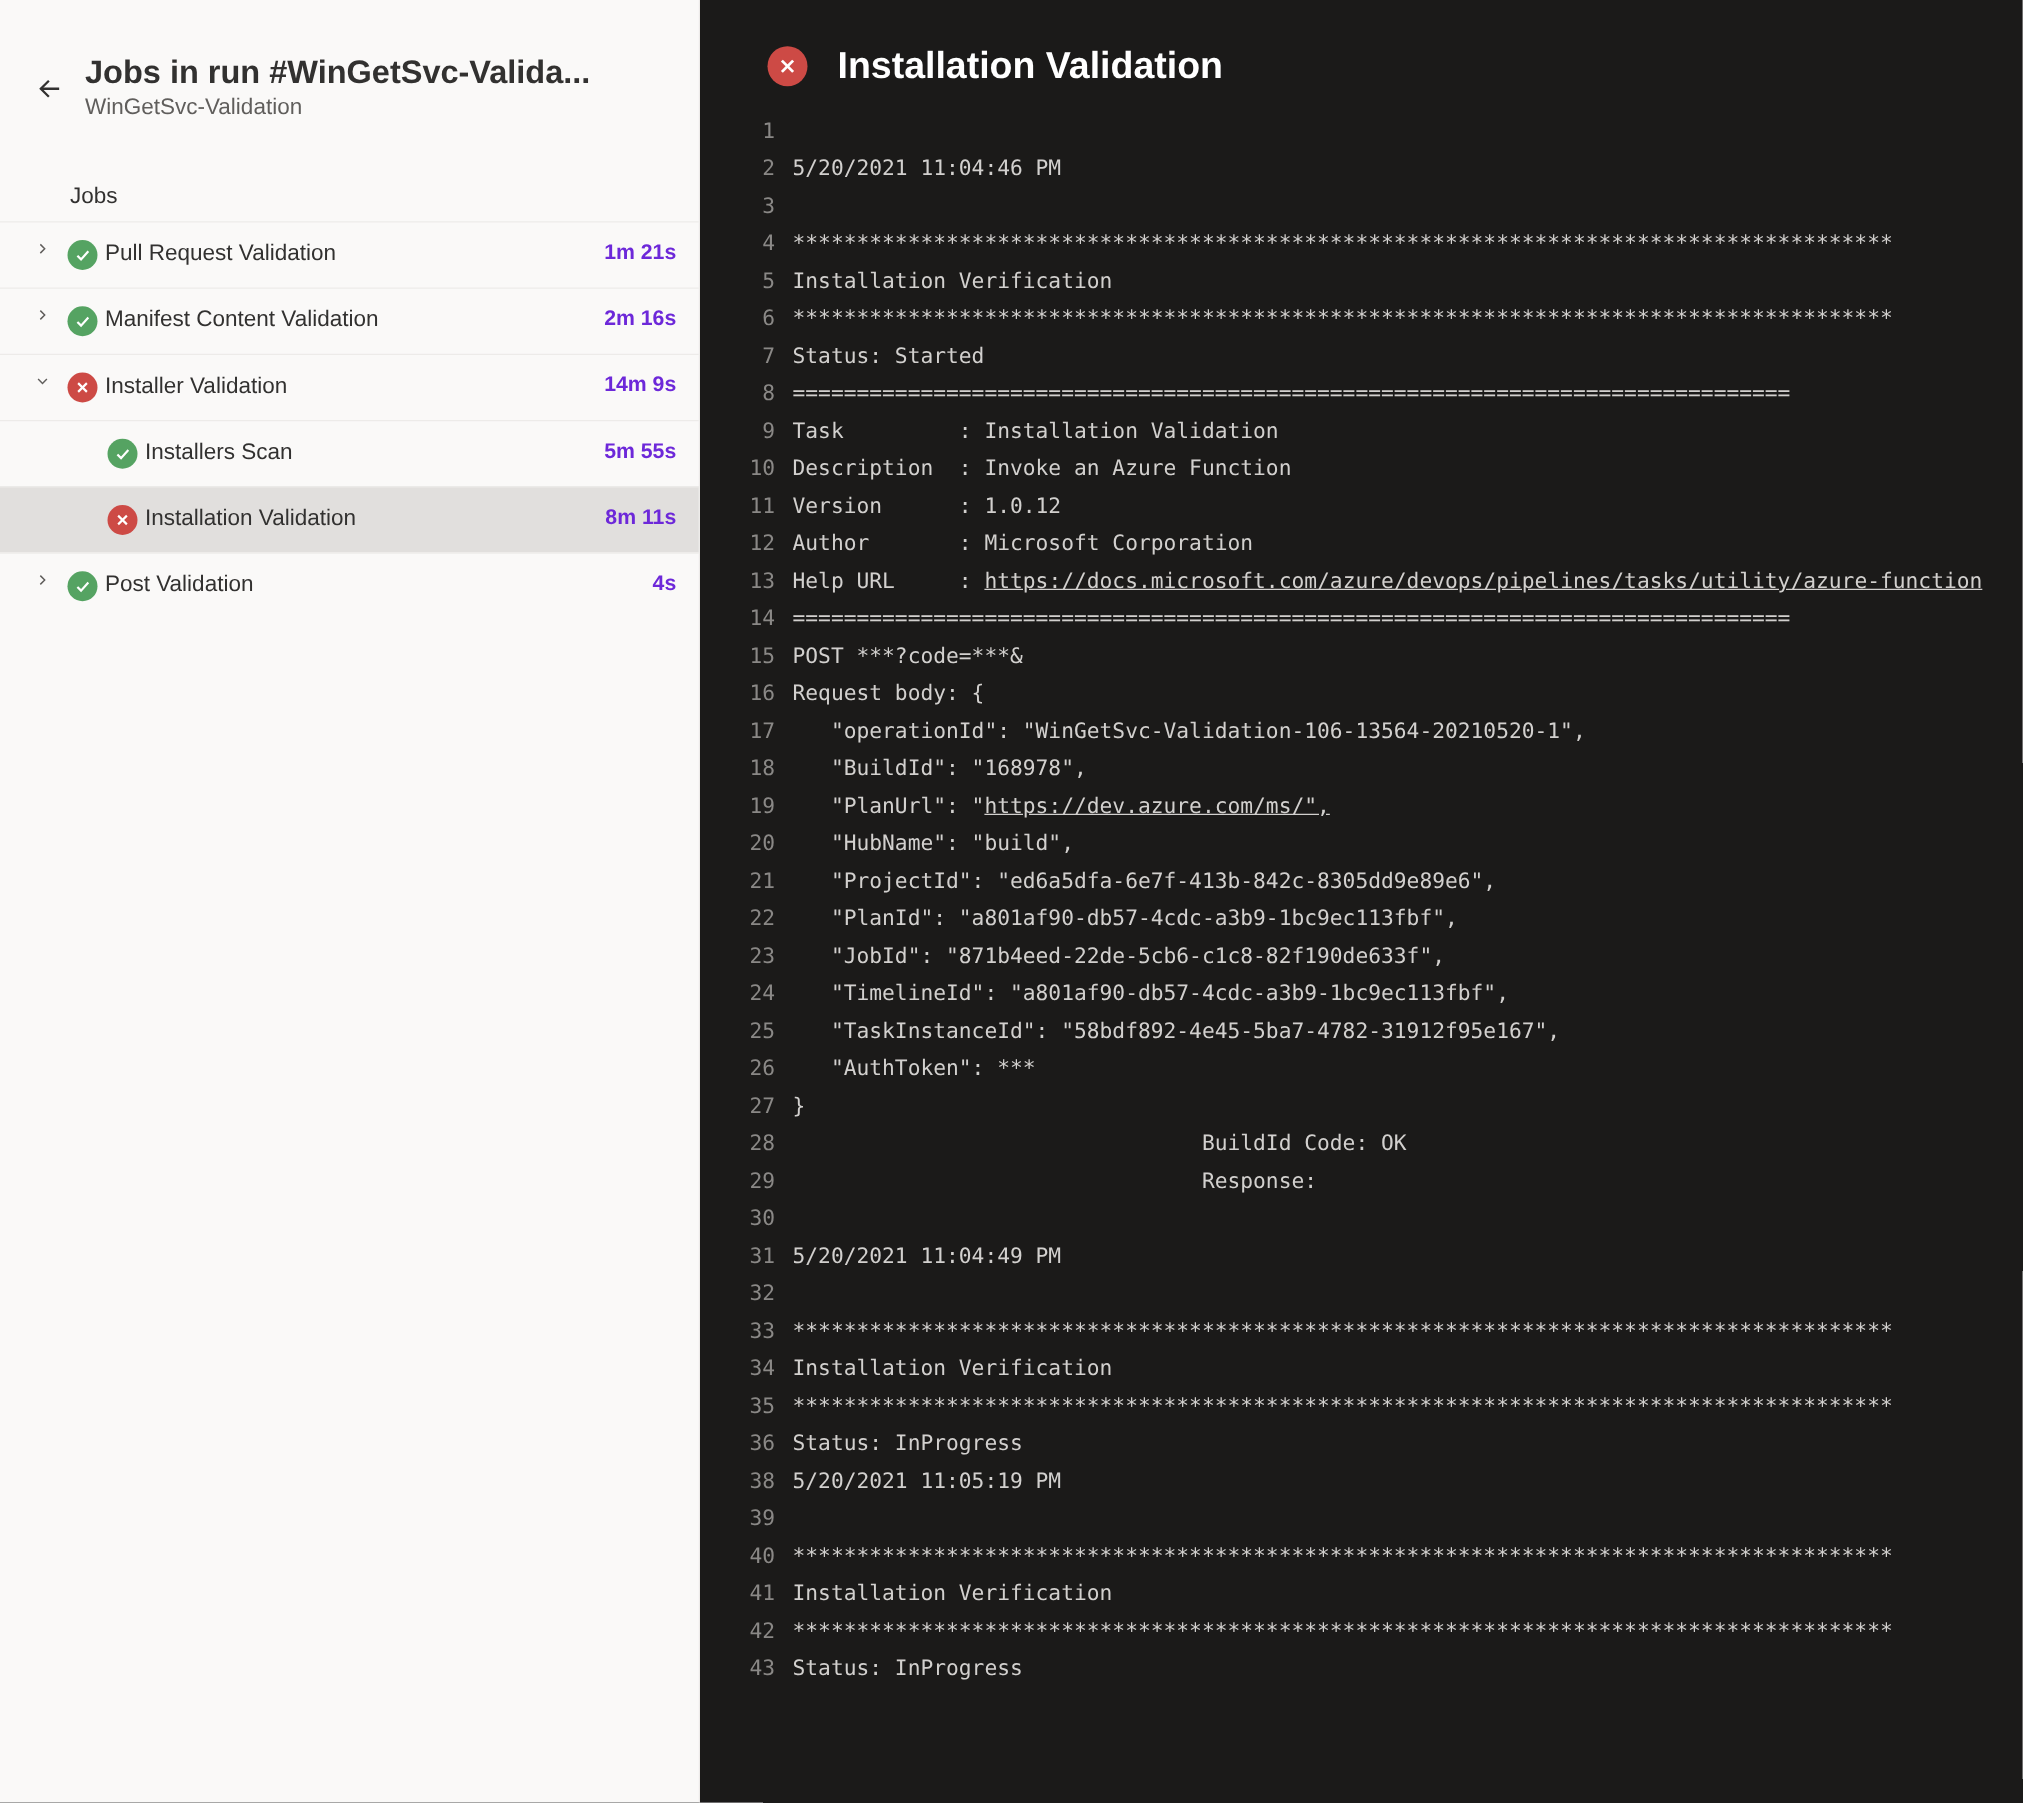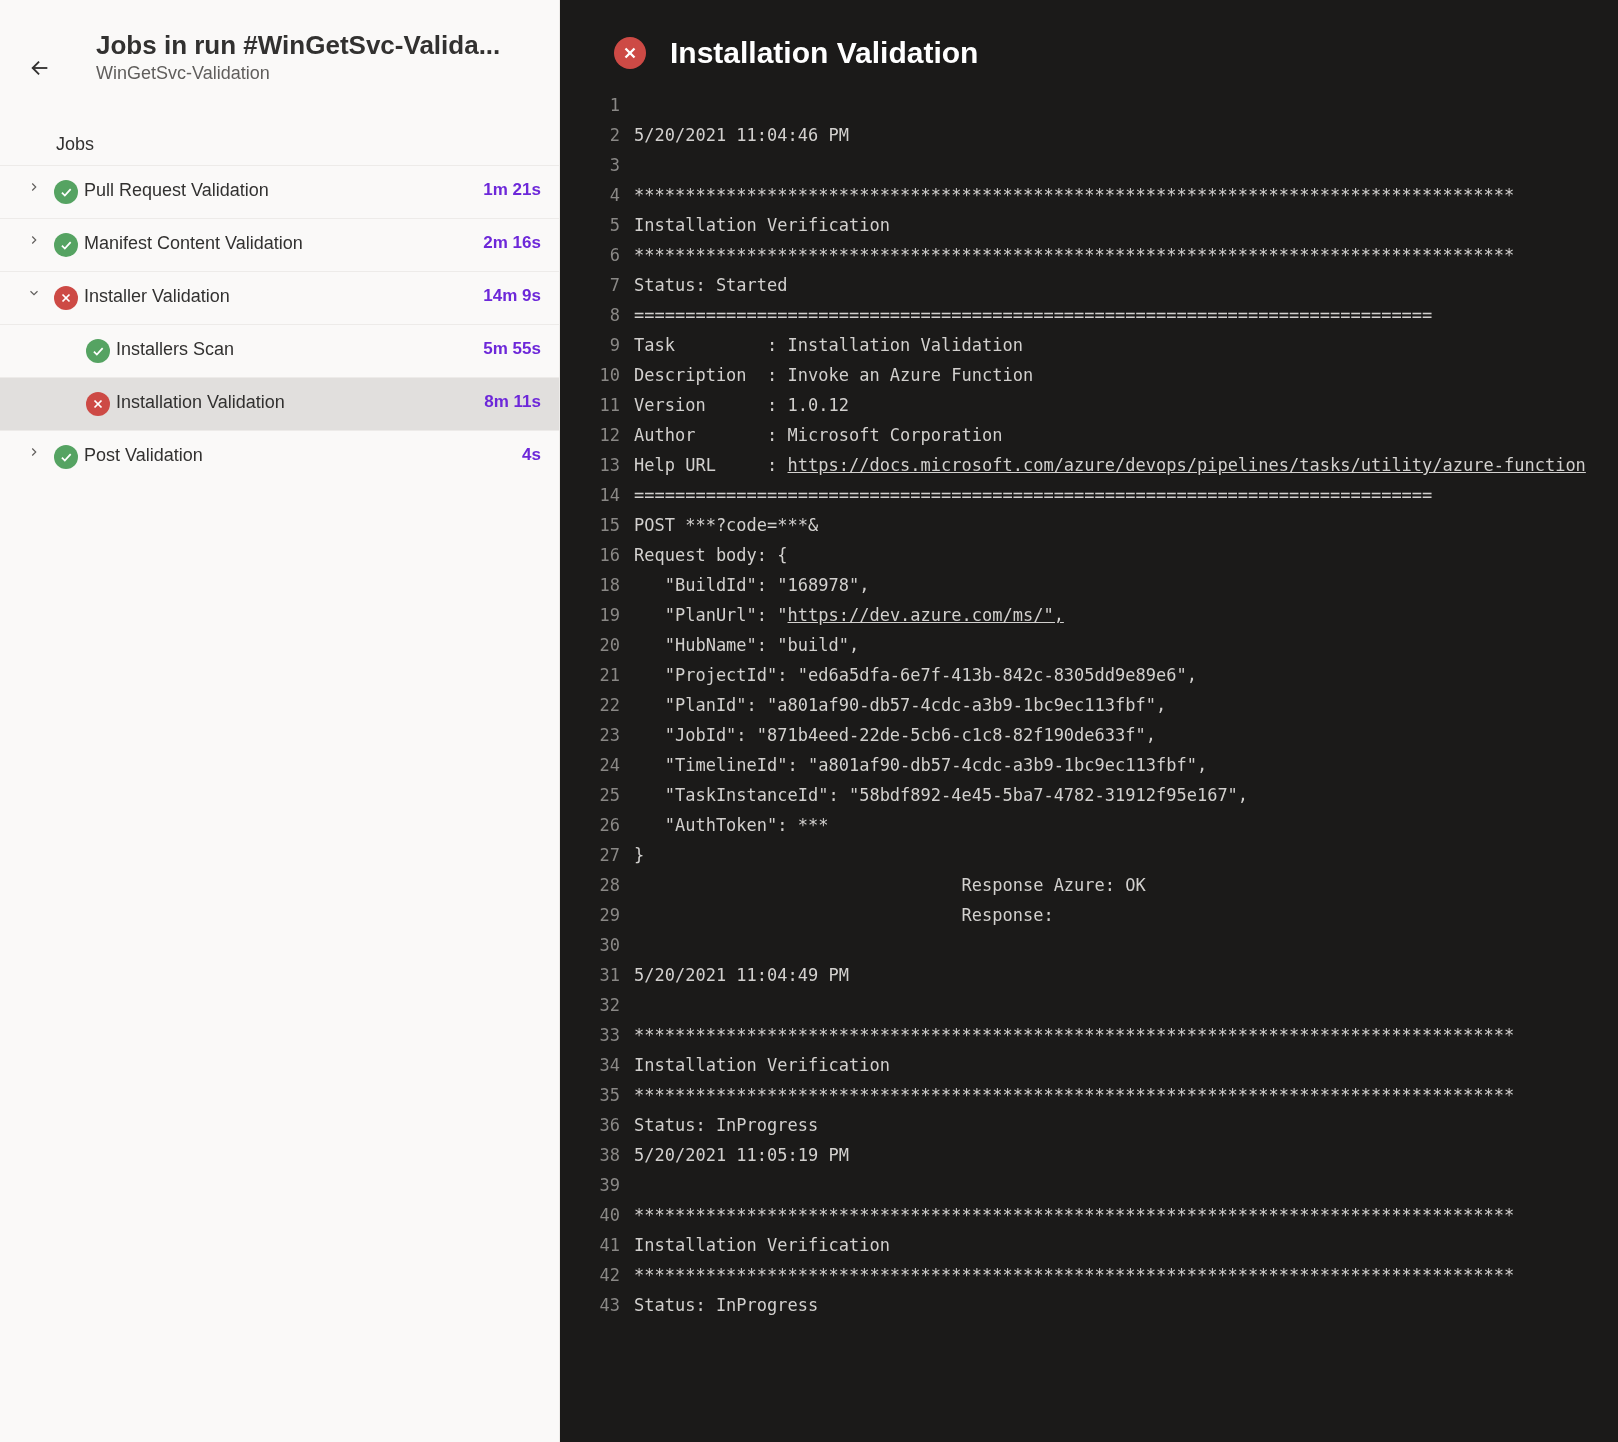--- a/index.html
+++ b/index.html
@@ -16,24 +16,23 @@
   
   .left-panel {
     width: 560px;
     flex: 0 0 560px;
     background: #faf9f8;
     border-right: 1px solid #edebe9;
     display: flex;
     flex-direction: column;
   }
   .header-area {
-    padding: 30px 24px 20px 24px;
-    display: flex;
-    align-items: flex-end;
-    gap: 28px;
+    padding: 42px 24px 20px 24px;
+    display: flex;
+    align-items: center;
   }
   .back-arrow {
     width: 32px; height: 32px;
     display: flex; align-items: center; justify-content: center;
     margin-right: 12px;
     margin-top: 4px;
     cursor: pointer;
   }
   .header-titles { flex: 1; min-width: 0; }
   .header-title {
@@ -253,31 +252,32 @@
       <div class="log-line"><div class="log-ln">7</div><div class="log-text">Status: Started</div></div>
       <div class="log-line"><div class="log-ln">8</div><div class="log-text">==============================================================================</div></div>
       <div class="log-line"><div class="log-ln">9</div><div class="log-text">Task         : Installation Validation</div></div>
       <div class="log-line"><div class="log-ln">10</div><div class="log-text">Description  : Invoke an Azure Function</div></div>
       <div class="log-line"><div class="log-ln">11</div><div class="log-text">Version      : 1.0.12</div></div>
       <div class="log-line"><div class="log-ln">12</div><div class="log-text">Author       : Microsoft Corporation</div></div>
       <div class="log-line"><div class="log-ln">13</div><div class="log-text">Help URL     : <a href="#">https://docs.microsoft.com/azure/devops/pipelines/tasks/utility/azure-function</a></div></div>
       <div class="log-line"><div class="log-ln">14</div><div class="log-text">==============================================================================</div></div>
       <div class="log-line"><div class="log-ln">15</div><div class="log-text">POST ***?code=***&amp;</div></div>
       <div class="log-line"><div class="log-ln">16</div><div class="log-text">Request body: {</div></div>
+      <div class="log-line"><div class="log-ln">17</div><div class="log-text">   "operationId": "WinGetSvc-Validation-106-13564-20210520-1",</div></div>
       <div class="log-line"><div class="log-ln">18</div><div class="log-text">   "BuildId": "168978",</div></div>
       <div class="log-line"><div class="log-ln">19</div><div class="log-text">   "PlanUrl": "<a href="#">https://dev.azure.com/ms/",</a></div></div>
       <div class="log-line"><div class="log-ln">20</div><div class="log-text">   "HubName": "build",</div></div>
       <div class="log-line"><div class="log-ln">21</div><div class="log-text">   "ProjectId": "ed6a5dfa-6e7f-413b-842c-8305dd9e89e6",</div></div>
       <div class="log-line"><div class="log-ln">22</div><div class="log-text">   "PlanId": "a801af90-db57-4cdc-a3b9-1bc9ec113fbf",</div></div>
       <div class="log-line"><div class="log-ln">23</div><div class="log-text">   "JobId": "871b4eed-22de-5cb6-c1c8-82f190de633f",</div></div>
       <div class="log-line"><div class="log-ln">24</div><div class="log-text">   "TimelineId": "a801af90-db57-4cdc-a3b9-1bc9ec113fbf",</div></div>
       <div class="log-line"><div class="log-ln">25</div><div class="log-text">   "TaskInstanceId": "58bdf892-4e45-5ba7-4782-31912f95e167",</div></div>
       <div class="log-line"><div class="log-ln">26</div><div class="log-text">   "AuthToken": ***</div></div>
       <div class="log-line"><div class="log-ln">27</div><div class="log-text">}</div></div>
-      <div class="log-line"><div class="log-ln">28</div><div class="log-text">                                Response Azure: OK</div></div>
+      <div class="log-line"><div class="log-ln">28</div><div class="log-text">                                BuildId Code: OK</div></div>
       <div class="log-line"><div class="log-ln">29</div><div class="log-text">                                Response:</div></div>
       <div class="log-line"><div class="log-ln">30</div><div class="log-text"></div></div>
       <div class="log-line"><div class="log-ln">31</div><div class="log-text">5/20/2021 11:04:49 PM</div></div>
       <div class="log-line"><div class="log-ln">32</div><div class="log-text"></div></div>
       <div class="log-line"><div class="log-ln">33</div><div class="log-text">**************************************************************************************</div></div>
       <div class="log-line"><div class="log-ln">34</div><div class="log-text">Installation Verification</div></div>
       <div class="log-line"><div class="log-ln">35</div><div class="log-text">**************************************************************************************</div></div>
       <div class="log-line"><div class="log-ln">36</div><div class="log-text">Status: InProgress</div></div>
       <div class="log-line"><div class="log-ln">38</div><div class="log-text">5/20/2021 11:05:19 PM</div></div>
       <div class="log-line"><div class="log-ln">39</div><div class="log-text"></div></div>

